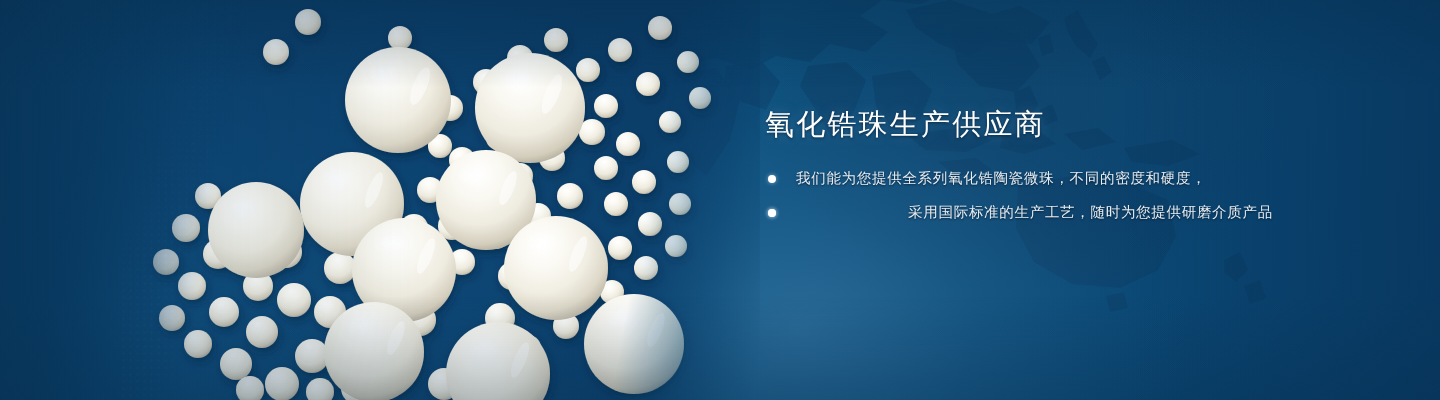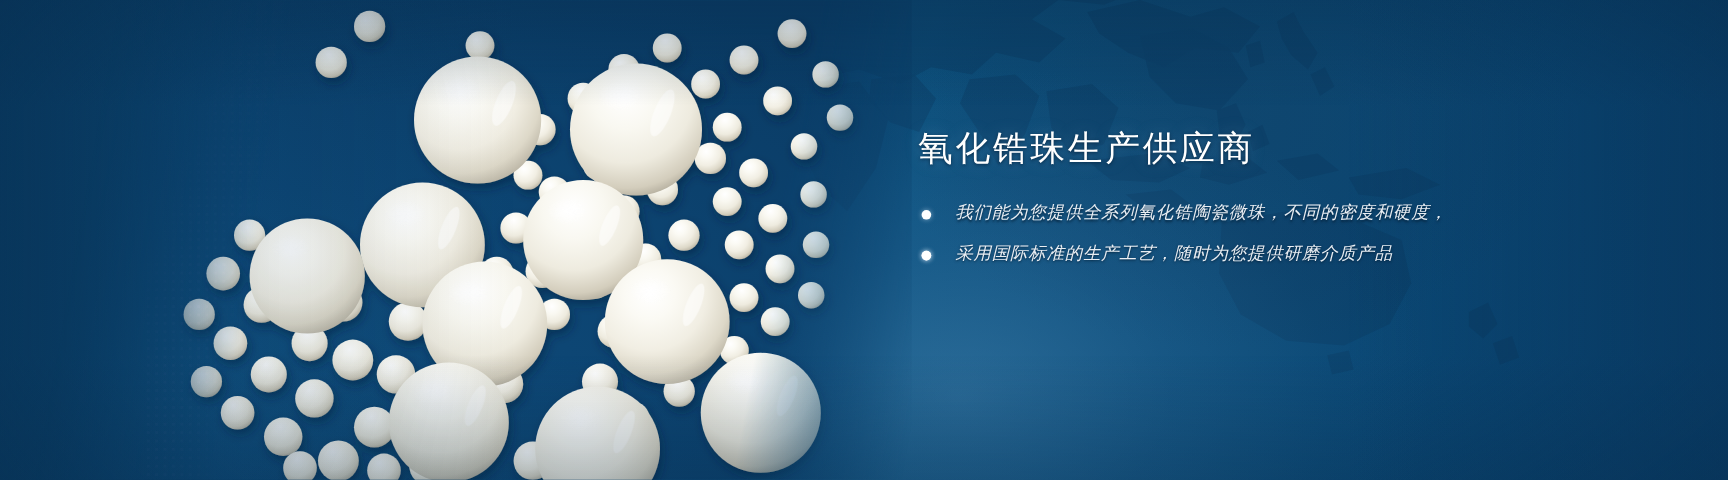--- a/index.html
+++ b/index.html
@@ -108,33 +108,32 @@
     letter-spacing: 2.2px;
     color: #ffffff;
     line-height: 40px;
     text-shadow: 0 1px 3px rgba(3,26,48,0.75), 0 0 14px rgba(140,190,225,0.28);
     white-space: nowrap;
   }
   .bullets {
     list-style: none;
     margin: 22px 0 10px 0;
     padding: 0;
-    font-style: italic;
   }
   .bullet {
     position: relative;
     padding-left: 31px;
     margin-bottom: 9px;
     font-size: 14.5px;
     line-height: 25px;
     color: #e9eef3;
     letter-spacing: 0.7px;
     text-shadow: 0 1px 2px rgba(4,28,50,0.85);
   }
-  .bullet:last-child { margin-bottom: 0; }
+  .bullet:last-child { margin-bottom: 0; text-align: center; }
   .dot {
     position: absolute;
     left: 3px;
     top: 9px;
     width: 8px;
     height: 8px;
     border-radius: 50%;
     background: #ffffff;
     box-shadow: 0 0 4px rgba(190,215,235,0.65);
   }

